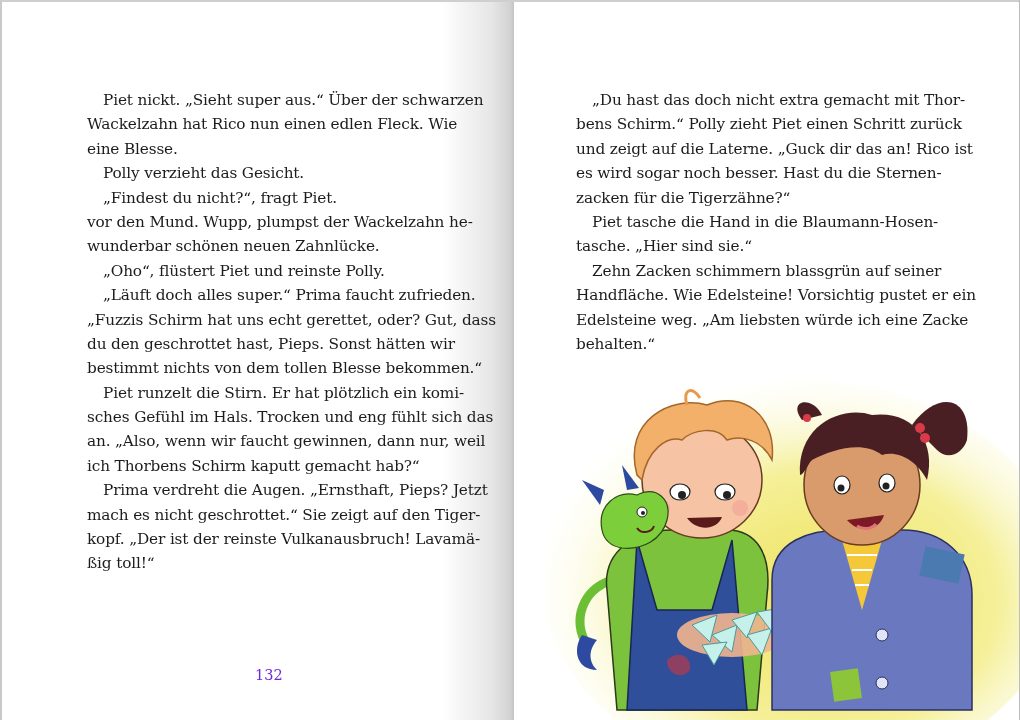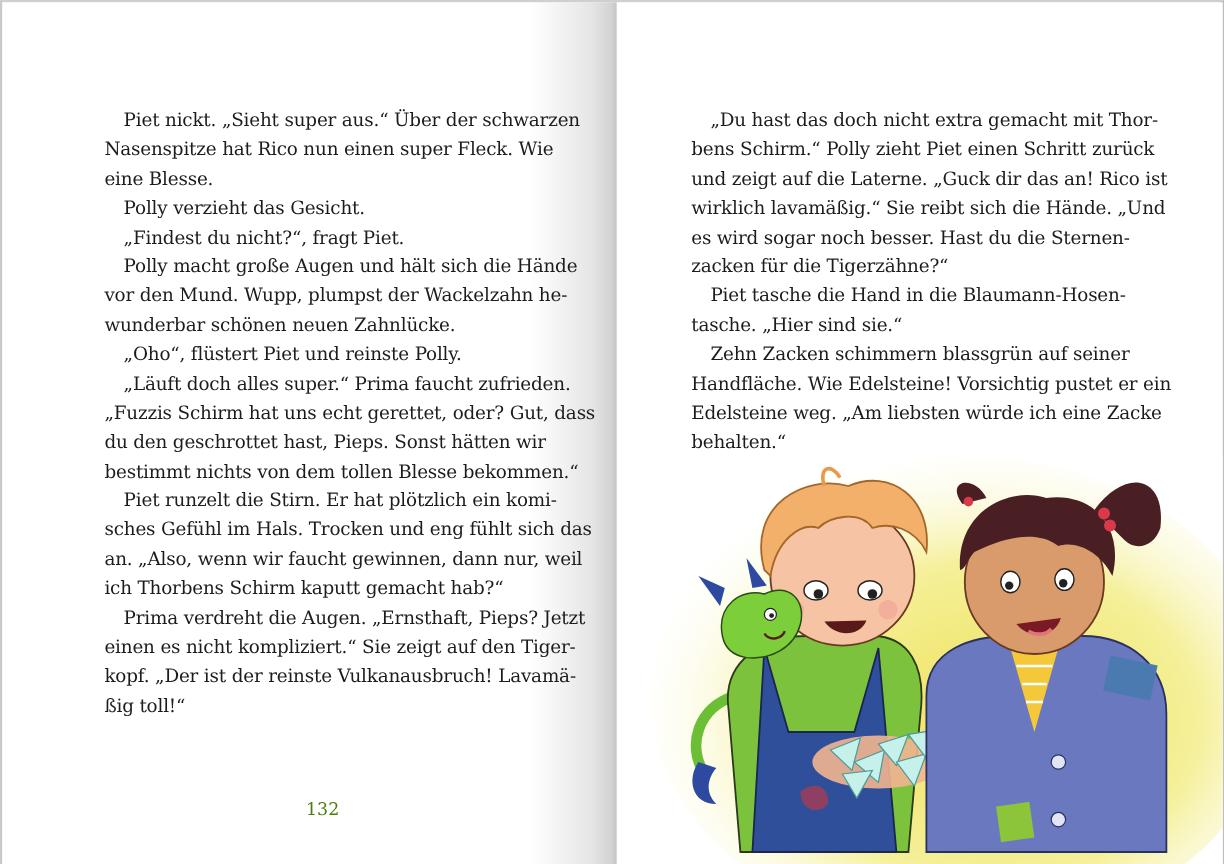--- a/index.html
+++ b/index.html
@@ -32,66 +32,64 @@
     white-space: nowrap;
   }
   .left-text { left: 85px; top: 86px; width: 365px; }
   .right-text { left: 574px; top: 86px; width: 370px; }
 
   .line { display: block; height: 24.4px; }
   .indent { padding-left: 16px; }
 
   .page-number {
     position: absolute; left: 253px; top: 665px;
-    font-size: 14.5px; color: #4d7c0f;
+    font-size: 14.5px; color: #6d28d9;
   }
 
   .illustration {
     position: absolute; left: 540px; top: 378px; width: 477px; height: 340px;
     overflow: hidden;
   }
   .illustration svg { width: 100%; height: 100%; display: block; }
 </style>
 </head>
 <body>
 
 <div class="spread">
   <div class="page-left"></div>
   <div class="page-right"></div>
 
   <div class="text-block left-text" id="left-text">
       <span class="line indent">Piet nickt. „Sieht super aus.“ Über der schwarzen</span>
-      <span class="line">Nasenspitze hat Rico nun einen super Fleck. Wie</span>
+      <span class="line">Wackelzahn hat Rico nun einen edlen Fleck. Wie</span>
       <span class="line">eine Blesse.</span>
       <span class="line indent">Polly verzieht das Gesicht.</span>
       <span class="line indent">„Findest du nicht?“, fragt Piet.</span>
-      <span class="line indent">Polly macht große Augen und hält sich die Hände</span>
       <span class="line">vor den Mund. Wupp, plumpst der Wackelzahn he-</span>
       <span class="line">wunderbar schönen neuen Zahnlücke.</span>
       <span class="line indent">„Oho“, flüstert Piet und reinste Polly.</span>
       <span class="line indent">„Läuft doch alles super.“ Prima faucht zufrieden.</span>
       <span class="line">„Fuzzis Schirm hat uns echt gerettet, oder? Gut, dass</span>
       <span class="line">du den geschrottet hast, Pieps. Sonst hätten wir</span>
       <span class="line">bestimmt nichts von dem tollen Blesse bekommen.“</span>
       <span class="line indent">Piet runzelt die Stirn. Er hat plötzlich ein komi-</span>
       <span class="line">sches Gefühl im Hals. Trocken und eng fühlt sich das</span>
       <span class="line">an. „Also, wenn wir faucht gewinnen, dann nur, weil</span>
       <span class="line">ich Thorbens Schirm kaputt gemacht hab?“</span>
       <span class="line indent">Prima verdreht die Augen. „Ernsthaft, Pieps? Jetzt</span>
-      <span class="line">einen es nicht kompliziert.“ Sie zeigt auf den Tiger-</span>
+      <span class="line">mach es nicht geschrottet.“ Sie zeigt auf den Tiger-</span>
       <span class="line">kopf. „Der ist der reinste Vulkanausbruch! Lavamä-</span>
       <span class="line">ßig toll!“</span>
     </div>
   <div class="page-number">132</div>
 
   <div class="text-block right-text" id="right-text">
       <span class="line indent">„Du hast das doch nicht extra gemacht mit Thor-</span>
       <span class="line">bens Schirm.“ Polly zieht Piet einen Schritt zurück</span>
       <span class="line">und zeigt auf die Laterne. „Guck dir das an! Rico ist</span>
-      <span class="line">wirklich lavamäßig.“ Sie reibt sich die Hände. „Und</span>
       <span class="line">es wird sogar noch besser. Hast du die Sternen-</span>
       <span class="line">zacken für die Tigerzähne?“</span>
       <span class="line indent">Piet tasche die Hand in die Blaumann-Hosen-</span>
       <span class="line">tasche. „Hier sind sie.“</span>
       <span class="line indent">Zehn Zacken schimmern blassgrün auf seiner</span>
       <span class="line">Handfläche. Wie Edelsteine! Vorsichtig pustet er ein</span>
       <span class="line">Edelsteine weg. „Am liebsten würde ich eine Zacke</span>
       <span class="line">behalten.“</span>
     </div>
 

